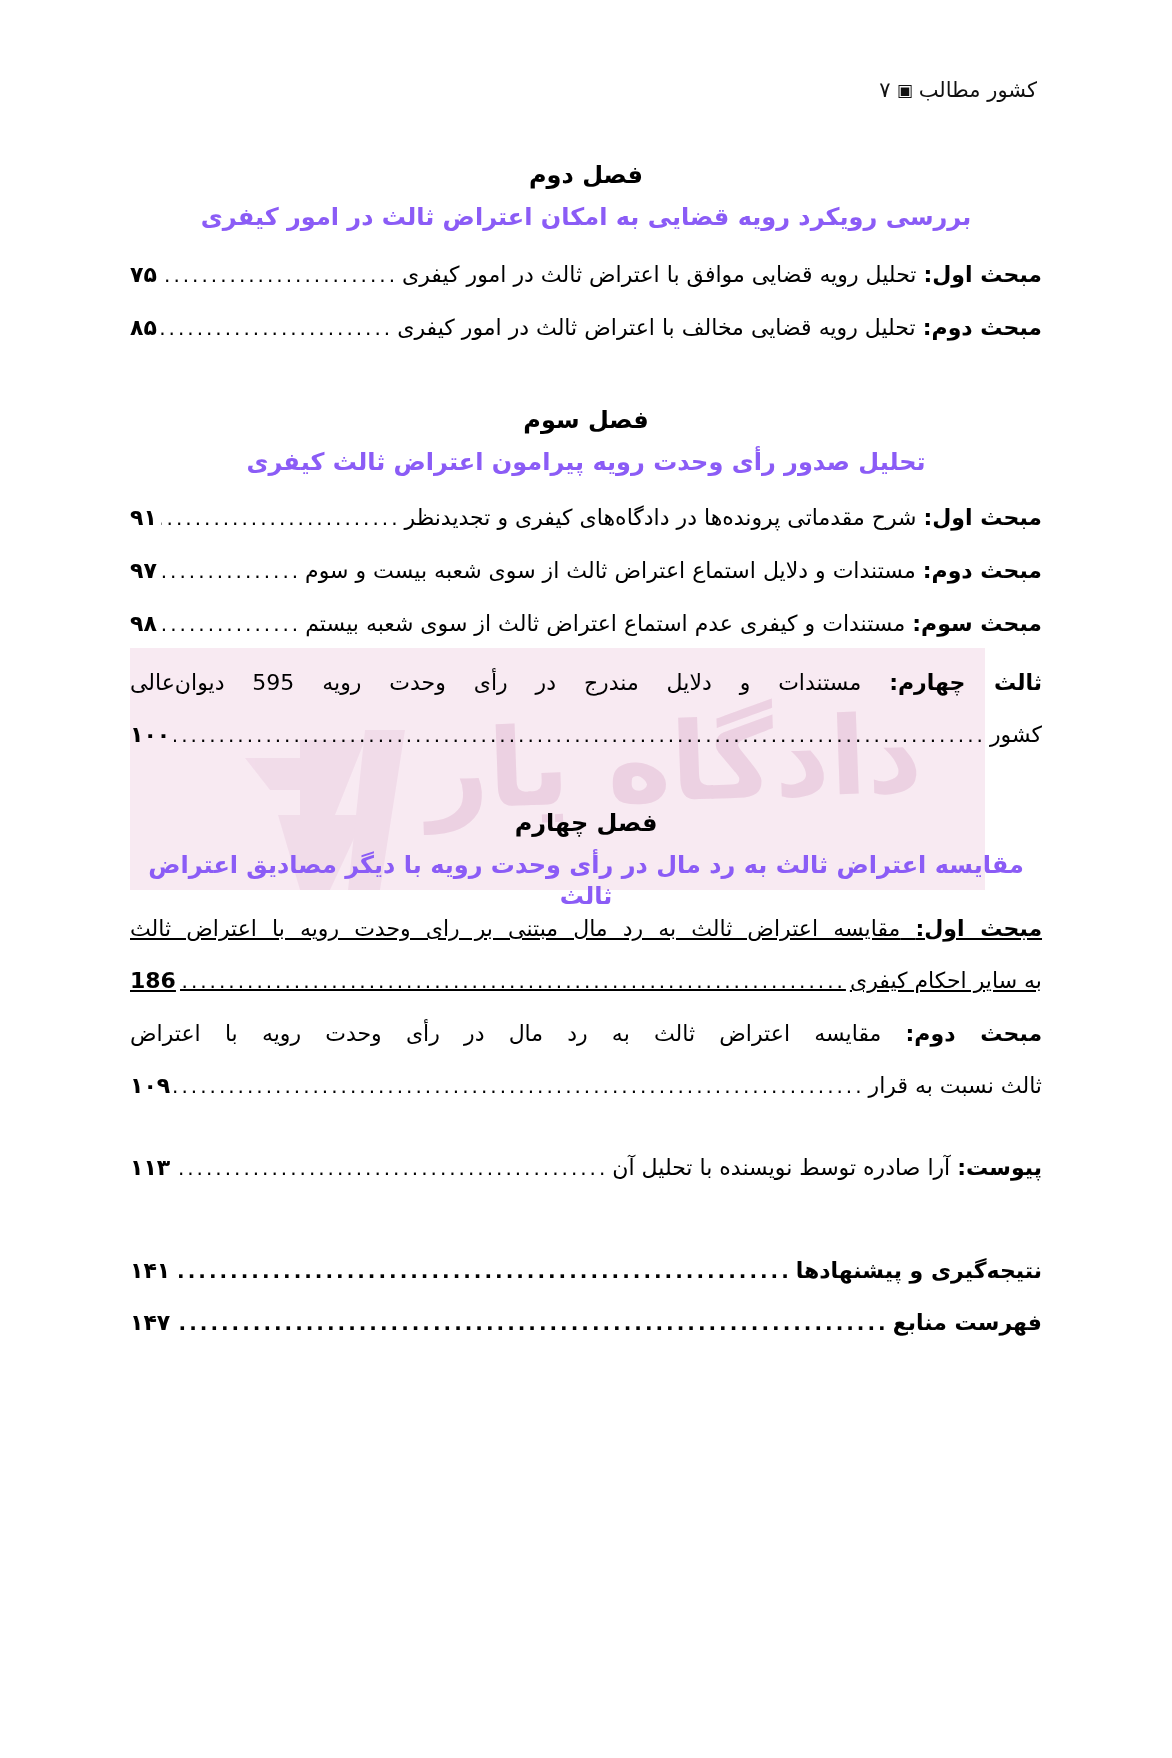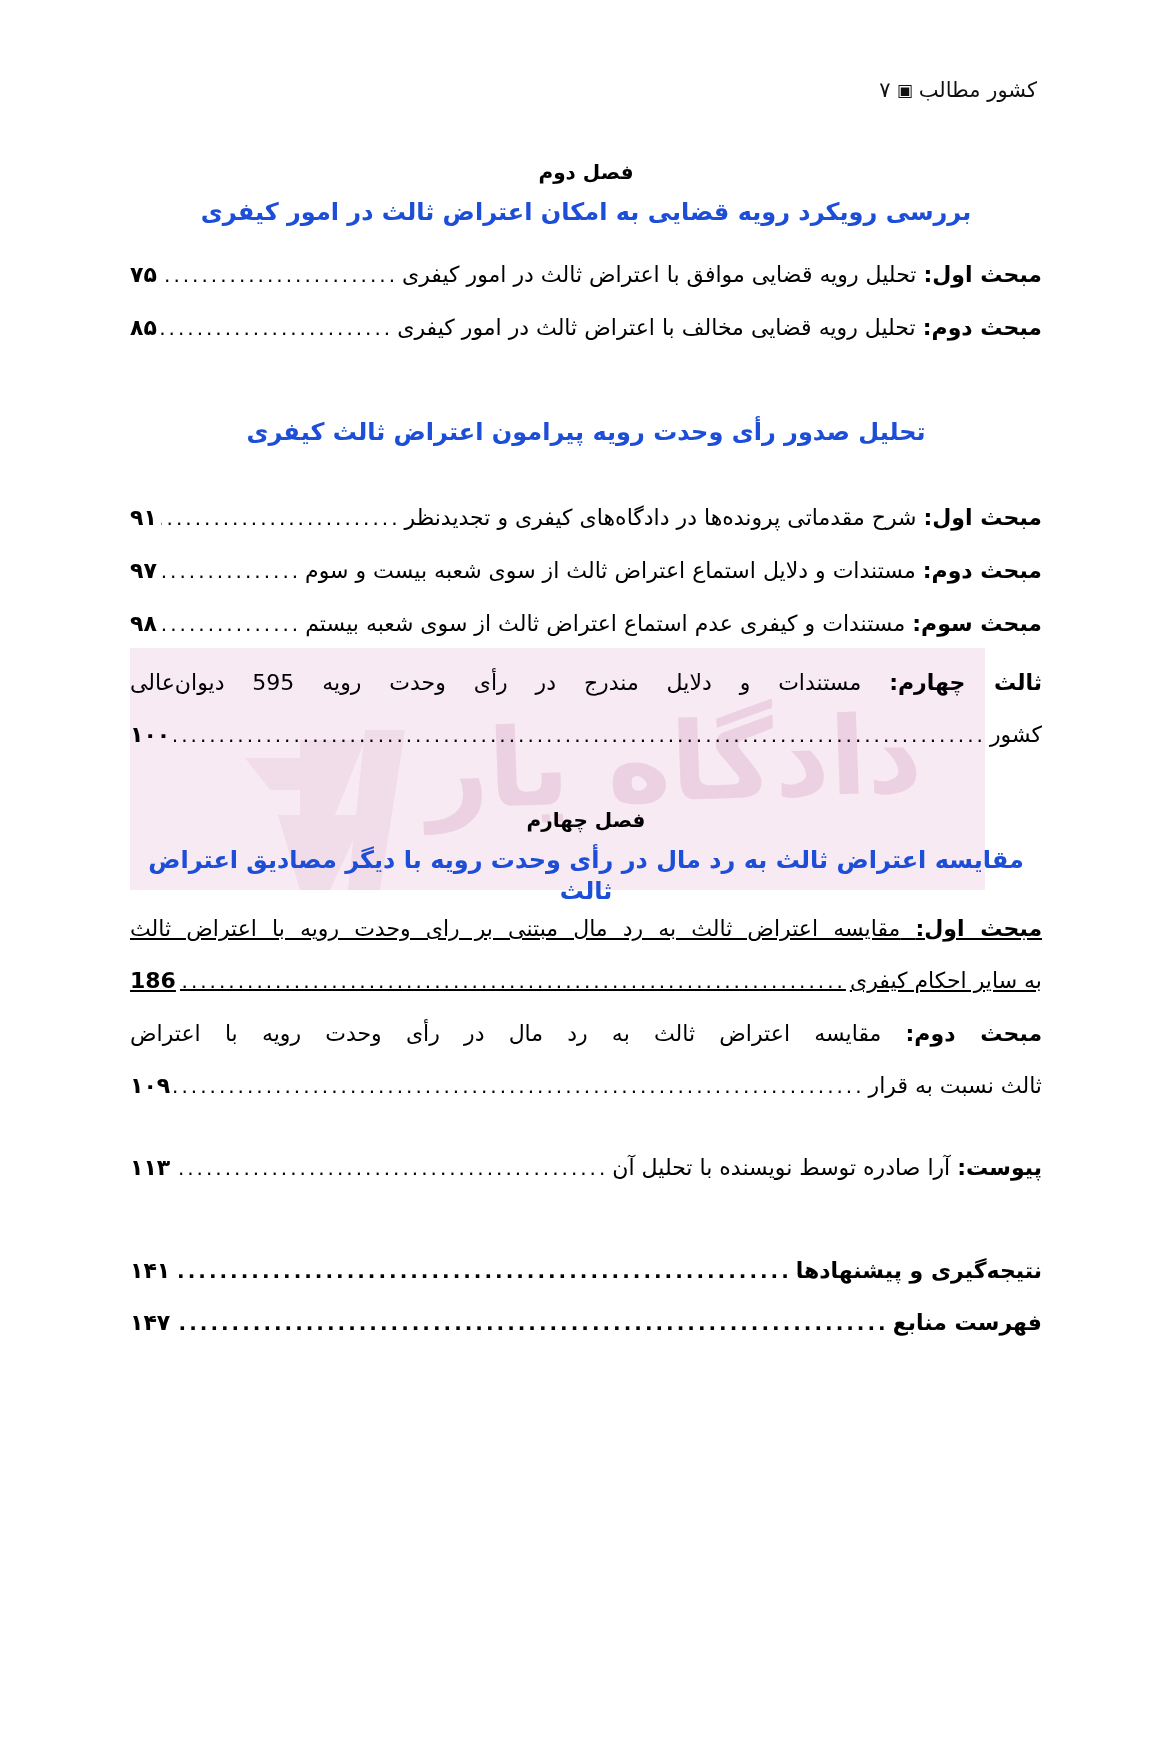--- a/index.html
+++ b/index.html
@@ -84,31 +84,31 @@
   }
 
   .block {
     position: absolute;
     right: 130px;
     left: 130px;
   }
 
   .chapter-title {
     text-align: center;
-    font-size: 20px;
+    font-size: 24px;
     font-weight: bold;
     color: #000;
     direction: rtl;
     line-height: 1.25;
   }
   .chapter-sub {
     text-align: center;
     font-size: 24px;
     font-weight: bold;
-    color: #1d4ed8;
+    color: #8b5cf6;
     direction: rtl;
     line-height: 1.3;
     margin-top: 12px;
   }
 
   .entry {
     direction: rtl;
     text-align: justify;
     font-size: 22px;
     color: #000;
@@ -216,20 +216,21 @@
 
     <div class="block" style="top:315px;">
       <div class="leader-line">
         <span class="lead-label"><b class="lbl">مبحث دوم:</b> <span class="txt">تحلیل رویه قضایی مخالف با اعتراض ثالث در امور کیفری</span></span>
         <span class="dots">....................................................................................................................................................................................................</span>
         <span class="pg">۸۵</span>
       </div>
     </div>
 
     <div class="block" style="top:405px;">
+      <div class="chapter-title">فصل سوم</div>
       <div class="chapter-sub">تحلیل صدور رأی وحدت رویه پیرامون اعتراض ثالث کیفری</div>
     </div>
 
     <div class="block" style="top:505px;">
       <div class="leader-line">
         <span class="lead-label"><b class="lbl">مبحث اول:</b> <span class="txt">شرح مقدماتی پرونده‌ها در دادگاه‌های کیفری و تجدیدنظر</span></span>
         <span class="dots">................................................................................................................................................................................................................................</span>
         <span class="pg">۹۱</span>
       </div>
     </div>

